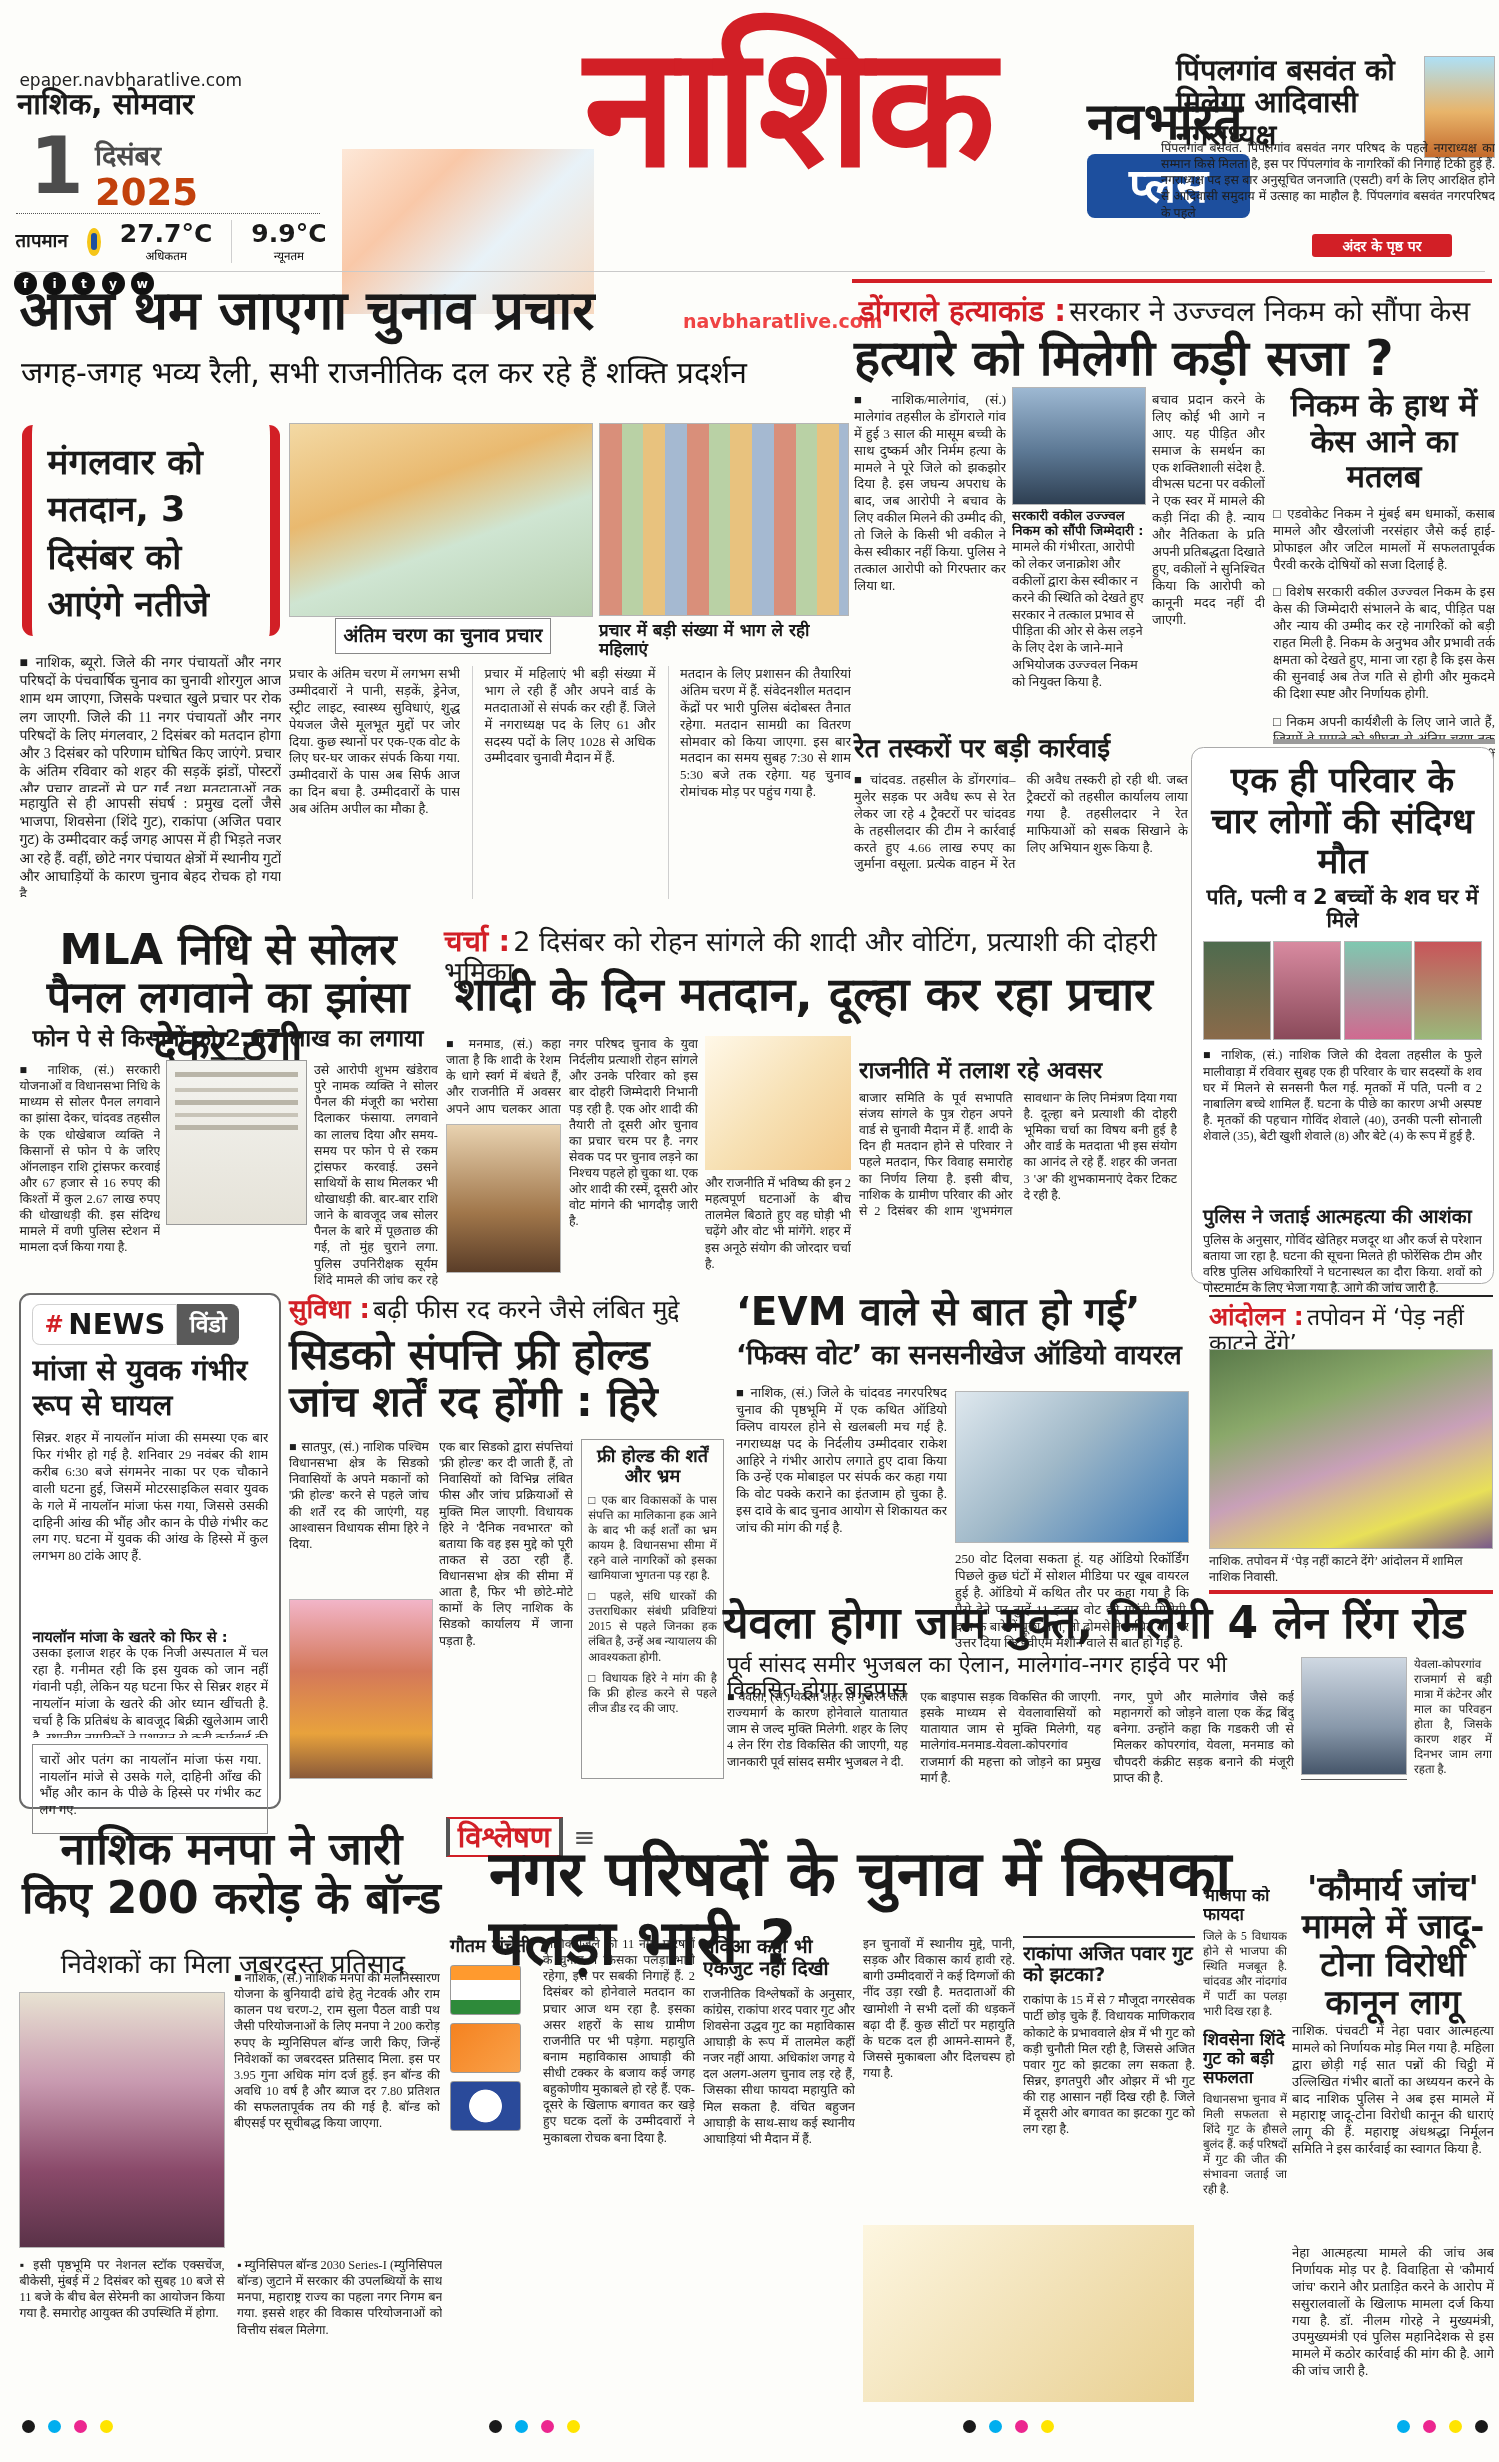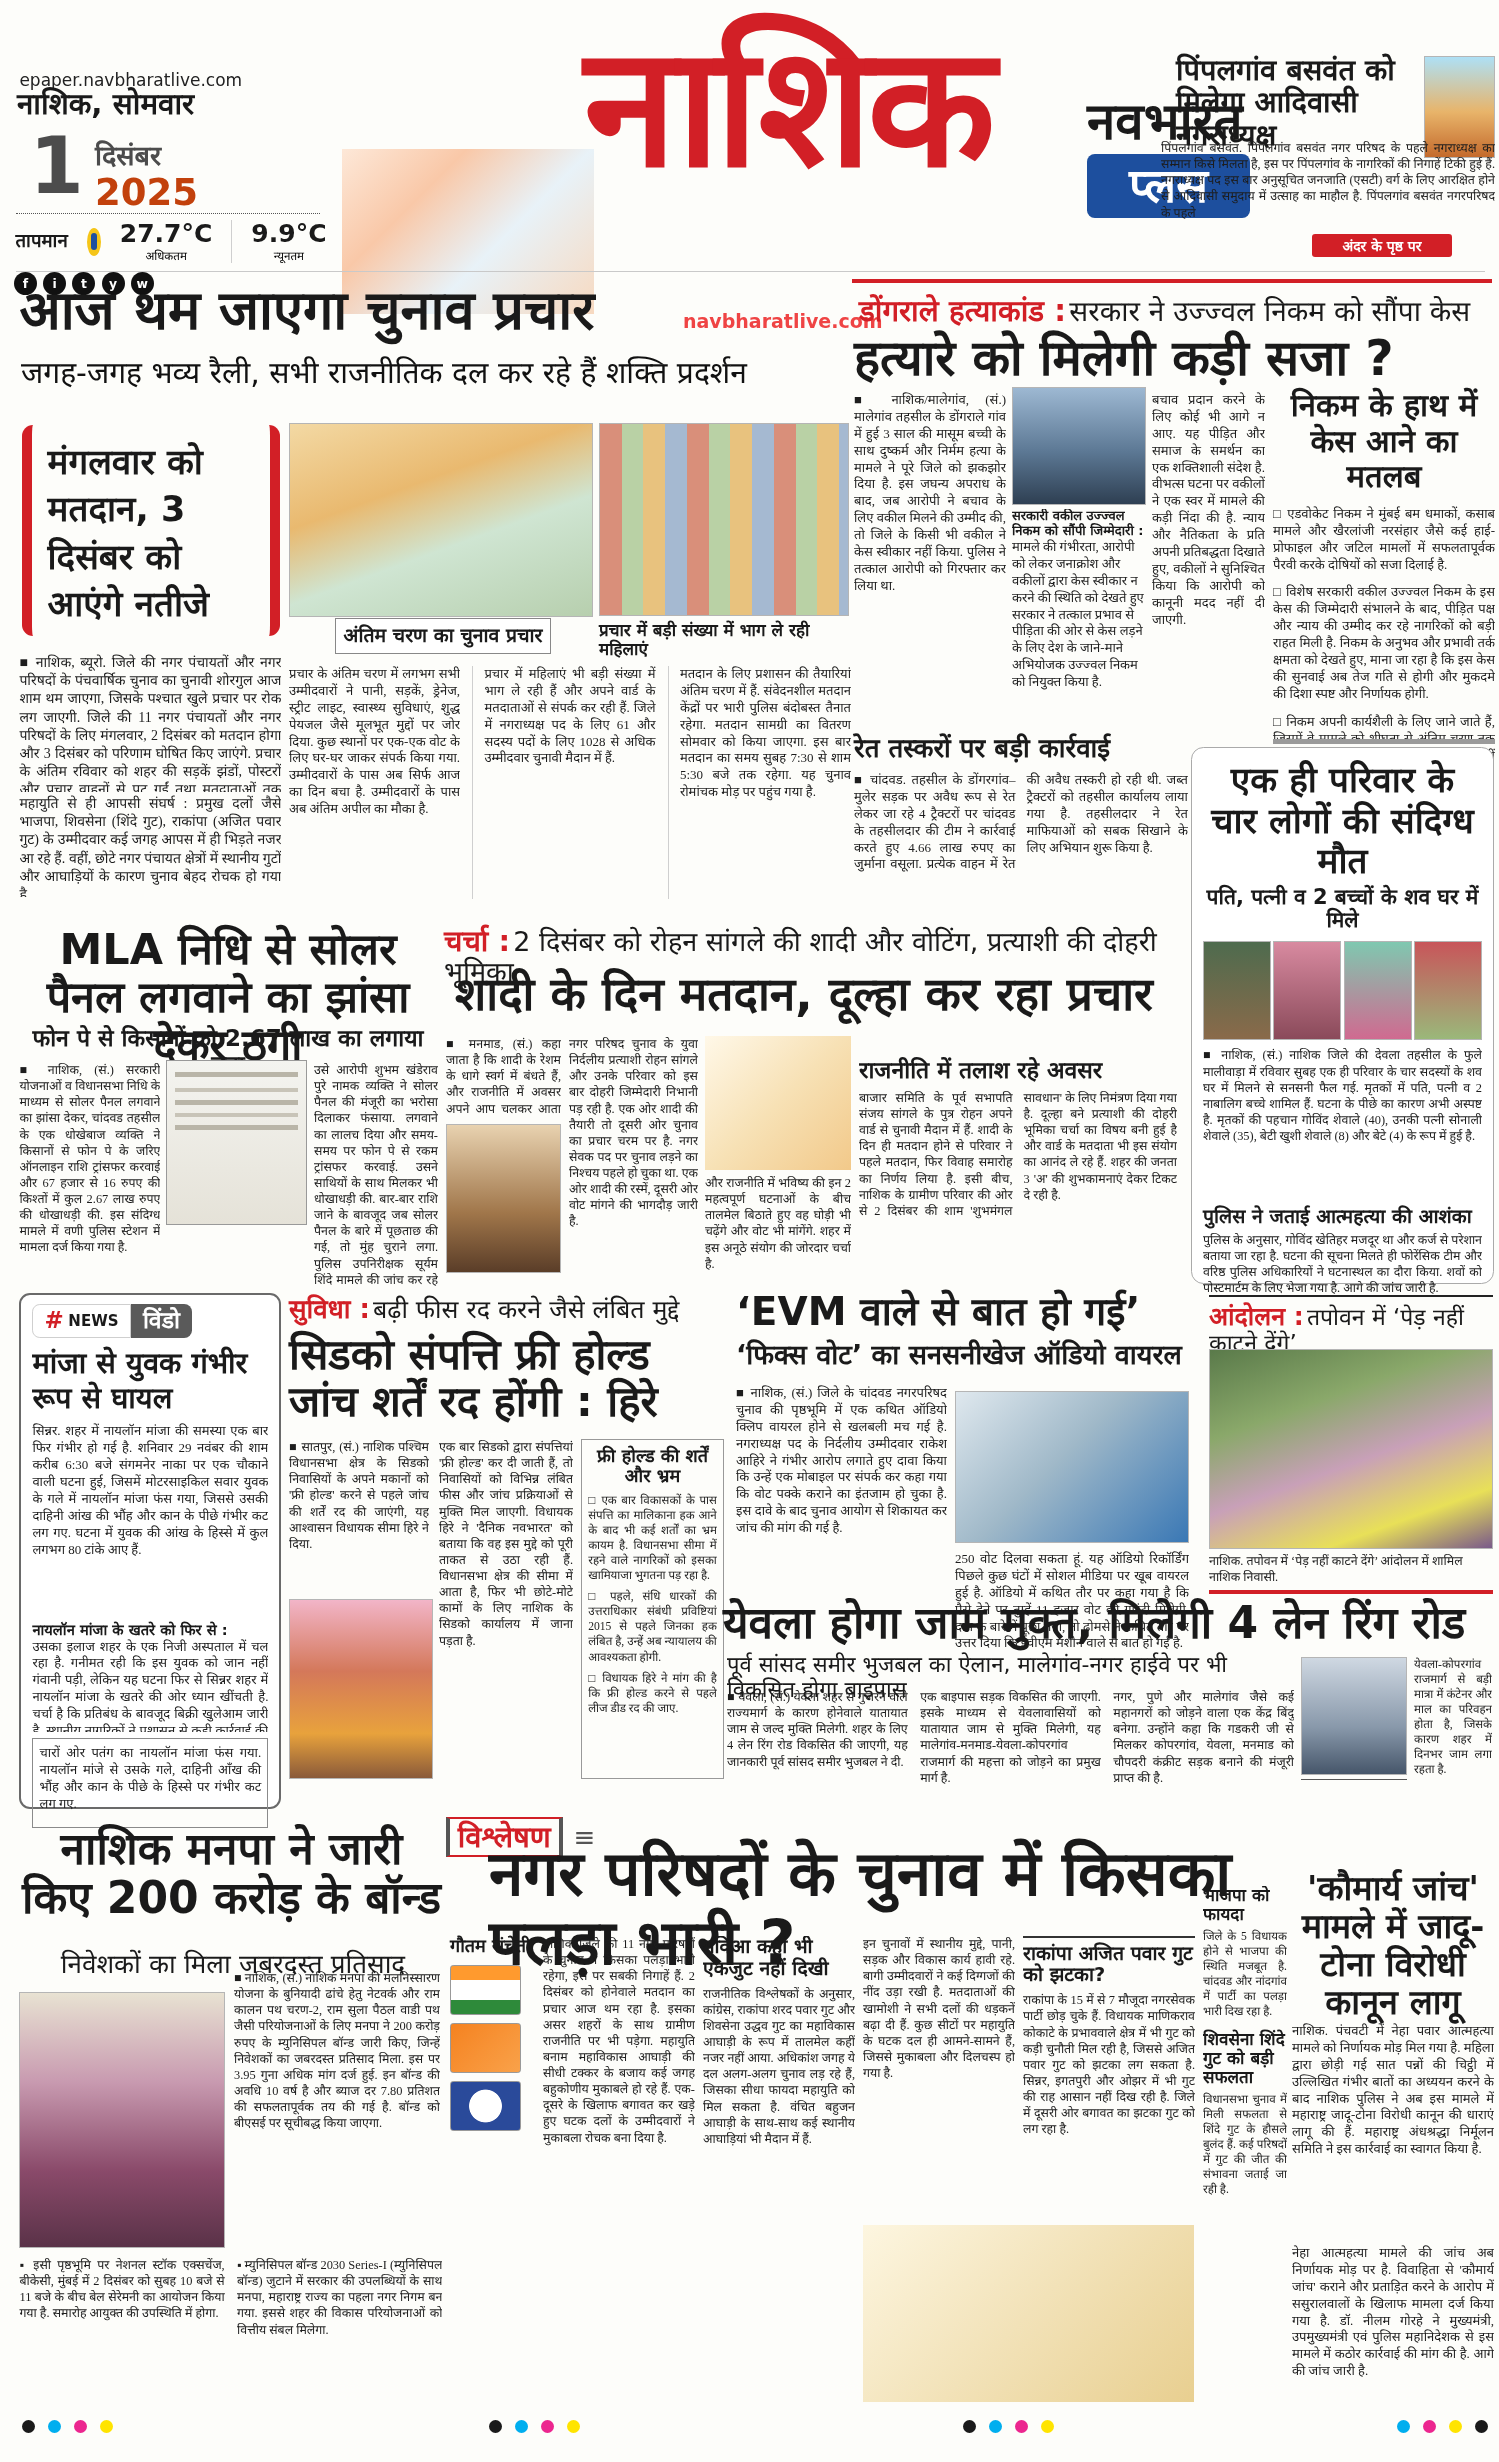--- a/index.html
+++ b/index.html
@@ -163,21 +163,21 @@
   <div class="abs body-txt" style="left:705px; top:1175px; width:146px; height:109px; font-size:12.4px;">और राजनीति में भविष्य की इन 2 महत्वपूर्ण घटनाओं के बीच तालमेल बिठाते हुए वह घोड़ी भी चढ़ेंगे और वोट भी मांगेंगे. शहर में इस अनूठे संयोग की जोरदार चर्चा है.</div>
   <div class="abs" style="left:859px; top:1036px; width:318px; height:250px; overflow:hidden;">
     <div class="hl" style="font-size:23px;margin-top:22px;">राजनीति में तलाश रहे अवसर</div>
     <div class="body-txt cols2" style="font-size:12.4px; margin-top:6.2px; height:206px;">बाजार समिति के पूर्व सभापति संजय सांगले के पुत्र रोहन अपने वार्ड से चुनावी मैदान में हैं. शादी के दिन ही मतदान होने से परिवार ने पहले मतदान, फिर विवाह समारोह का निर्णय लिया है. इसी बीच, नाशिक के ग्रामीण परिवार की ओर से 2 दिसंबर की शाम 'शुभमंगल सावधान' के लिए निमंत्रण दिया गया है. दूल्हा बने प्रत्याशी की दोहरी भूमिका चर्चा का विषय बनी हुई है और वार्ड के मतदाता भी इस संयोग का आनंद ले रहे हैं. शहर की जनता 3 'अ' की शुभकामनाएं देकर टिकट दे रही है.</div>
   </div>
 
   <div class="abs" style="left:19.4px; top:1293px; width:262px; height:516px; border:2.3px solid #6a6a6a; border-radius:11px; padding:9.3px 11px; background:#fff;">
     <div style="display:flex; margin-bottom:7.8px;">
       <span class="badge-pill">
         <span class="hl red" style="font-size:23px;">#</span>
-        <span class="hl" style="font-size:15px; margin-left:4.7px;text-align:center;">NEWS</span>
+        <span class="hl" style="font-size:29px; margin-left:4.7px;text-align:center;">NEWS</span>
       </span>
       <span class="badge-dark hl" style="font-size:23px;">विंडो</span>
     </div>
     <div class="hl" style="font-size:29px; line-height:1.2;">मांजा से युवक गंभीर रूप से घायल</div>
     <div class="body-txt" style="font-size:13px; margin-top:7.8px; height:194px;">सिन्नर. शहर में नायलॉन मांजा की समस्या एक बार फिर गंभीर हो गई है. शनिवार 29 नवंबर की शाम करीब 6:30 बजे संगमनेर नाका पर एक चौकाने वाली घटना हुई, जिसमें मोटरसाइकिल सवार युवक के गले में नायलॉन मांजा फंस गया, जिससे उसकी दाहिनी आंख की भौंह और कान के पीछे गंभीर कट लग गए. घटना में युवक की आंख के हिस्से में कुल लगभग 80 टांके आए हैं.</div>
     <div class="hl" style="font-size:14.7px; margin-top:4.7px;">नायलॉन मांजा के खतरे को फिर से :</div>
     <div class="body-txt" style="font-size:13px; height:93px;">उसका इलाज शहर के एक निजी अस्पताल में चल रहा है. गनीमत रही कि इस युवक को जान नहीं गंवानी पड़ी, लेकिन यह घटना फिर से सिन्नर शहर में नायलॉन मांजा के खतरे की ओर ध्यान खींचती है. चर्चा है कि प्रतिबंध के बावजूद बिक्री खुलेआम जारी है. स्थानीय नागरिकों ने प्रशासन से कड़ी कार्रवाई की मांग की है.</div>
     <div class="body-txt" style="font-size:13px; border:1.6px solid #8a8a8a; padding:6.2px; margin-top:6.2px; height:90px;">चारों ओर पतंग का नायलॉन मांजा फंस गया. नायलॉन मांजे से उसके गले, दाहिनी आँख की भौंह और कान के पीछे के हिस्से पर गंभीर कट लग गए.</div>
   </div>
 

